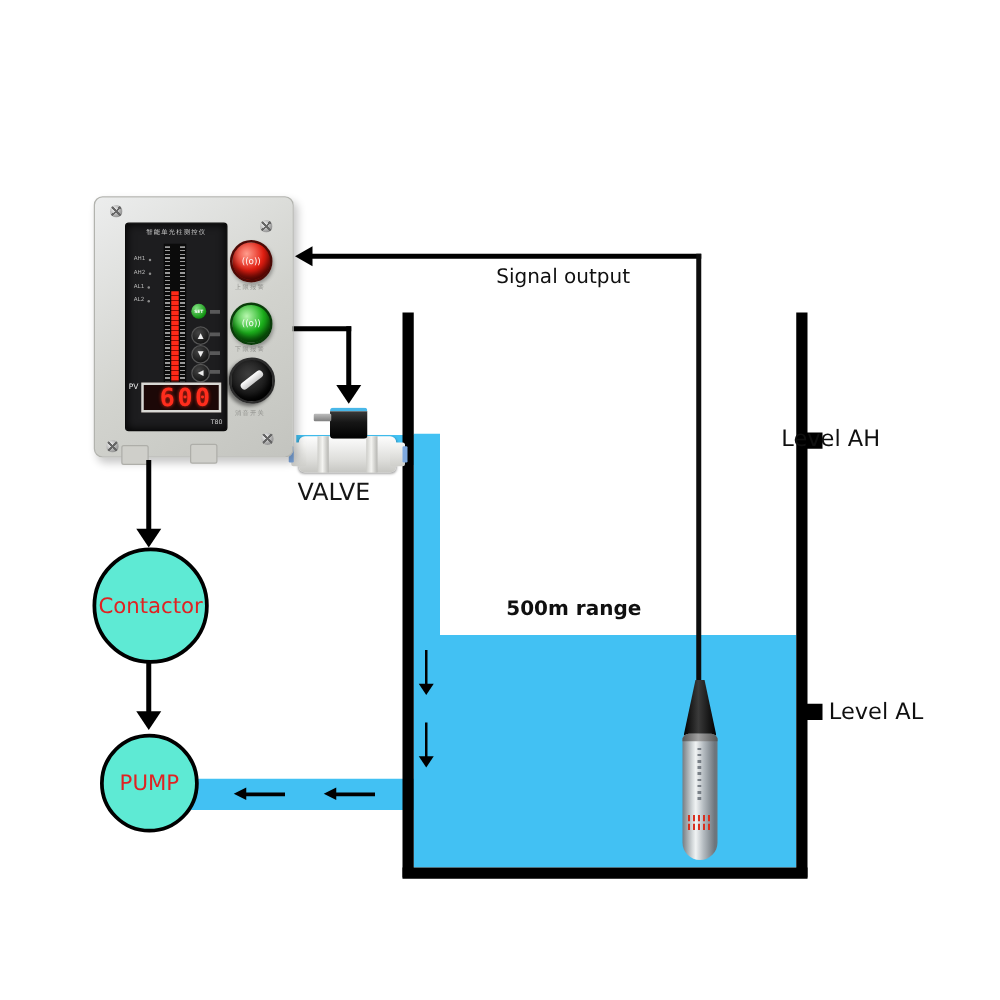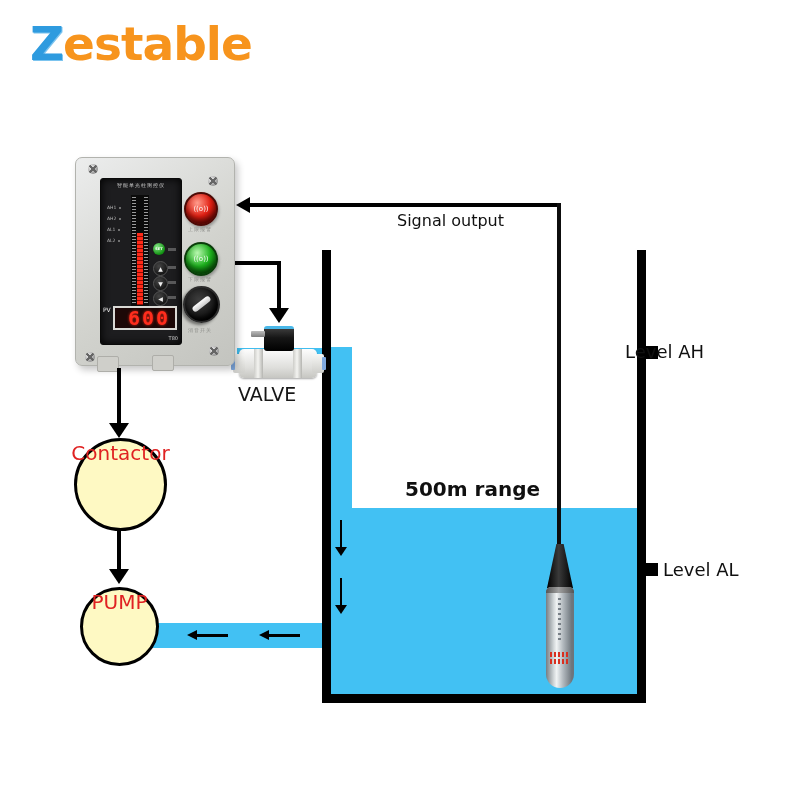--- a/index.html
+++ b/index.html
@@ -98,41 +98,38 @@
 
   
   .line{background:#000;}
   .sig-h{left:248px;top:203px;width:313px;height:4px;}
   .arr-l{width:0;height:0;border-top:8px solid transparent;border-bottom:8px solid transparent;border-right:14px solid #000;}
   .arr-d{width:0;height:0;border-left:10px solid transparent;border-right:10px solid transparent;border-top:15px solid #000;}
   .arr-d-sm{width:0;height:0;border-left:6px solid transparent;border-right:6px solid transparent;border-top:9px solid #000;}
   .arr-l-sm{width:0;height:0;border-top:5px solid transparent;border-bottom:5px solid transparent;border-right:10px solid #000;}
 
   
-  .node{border:3px solid #000;border-radius:50%;background:#fef9c3;box-sizing:border-box;
-        display:flex;align-items:flex-start;justify-content:center;color:#e02222;font-size:20px;}
+  .node{border:3px solid #000;border-radius:50%;background:#5eead4;box-sizing:border-box;
+        display:flex;align-items:center;justify-content:center;color:#e02222;font-size:17px;}
   .contactor{left:74px;top:438px;width:93px;height:93px;}
   .pump{left:80px;top:587px;width:79px;height:79px;}
 
   
   .t{color:#101010;}
   .t-signal{left:397px;top:211px;font-size:16px;}
-  .t-range{left:405px;top:477px;font-size:20px;font-weight:bold;}
+  .t-range{left:405px;top:477px;font-size:16px;font-weight:bold;}
   .t-valve{left:238px;top:383px;width:80px;text-align:left;font-size:19px;color:#161616;}
   .t-lah{left:625px;top:341px;font-size:18px;}
   .t-lal{left:663px;top:559px;font-size:18px;}
 </style>
 </head>
 <body>
 
 <div class="canvas">
 
-  <div class="abs logo">
-    <span class="logo-z">Z</span><span class="logo-rest">estable</span>
-  </div>
 
   <div class="abs cyan pipe-inlet"></div>
   <div class="abs cyan stream"></div>
   <div class="abs cyan water"></div>
   <div class="abs cyan pipe-out"></div>
 
   <div class="abs wall wall-l"></div>
   <div class="abs wall wall-r"></div>
   <div class="abs tank-bottom"></div>
   <div class="abs tick" style="left:640px;top:346px;"></div>

